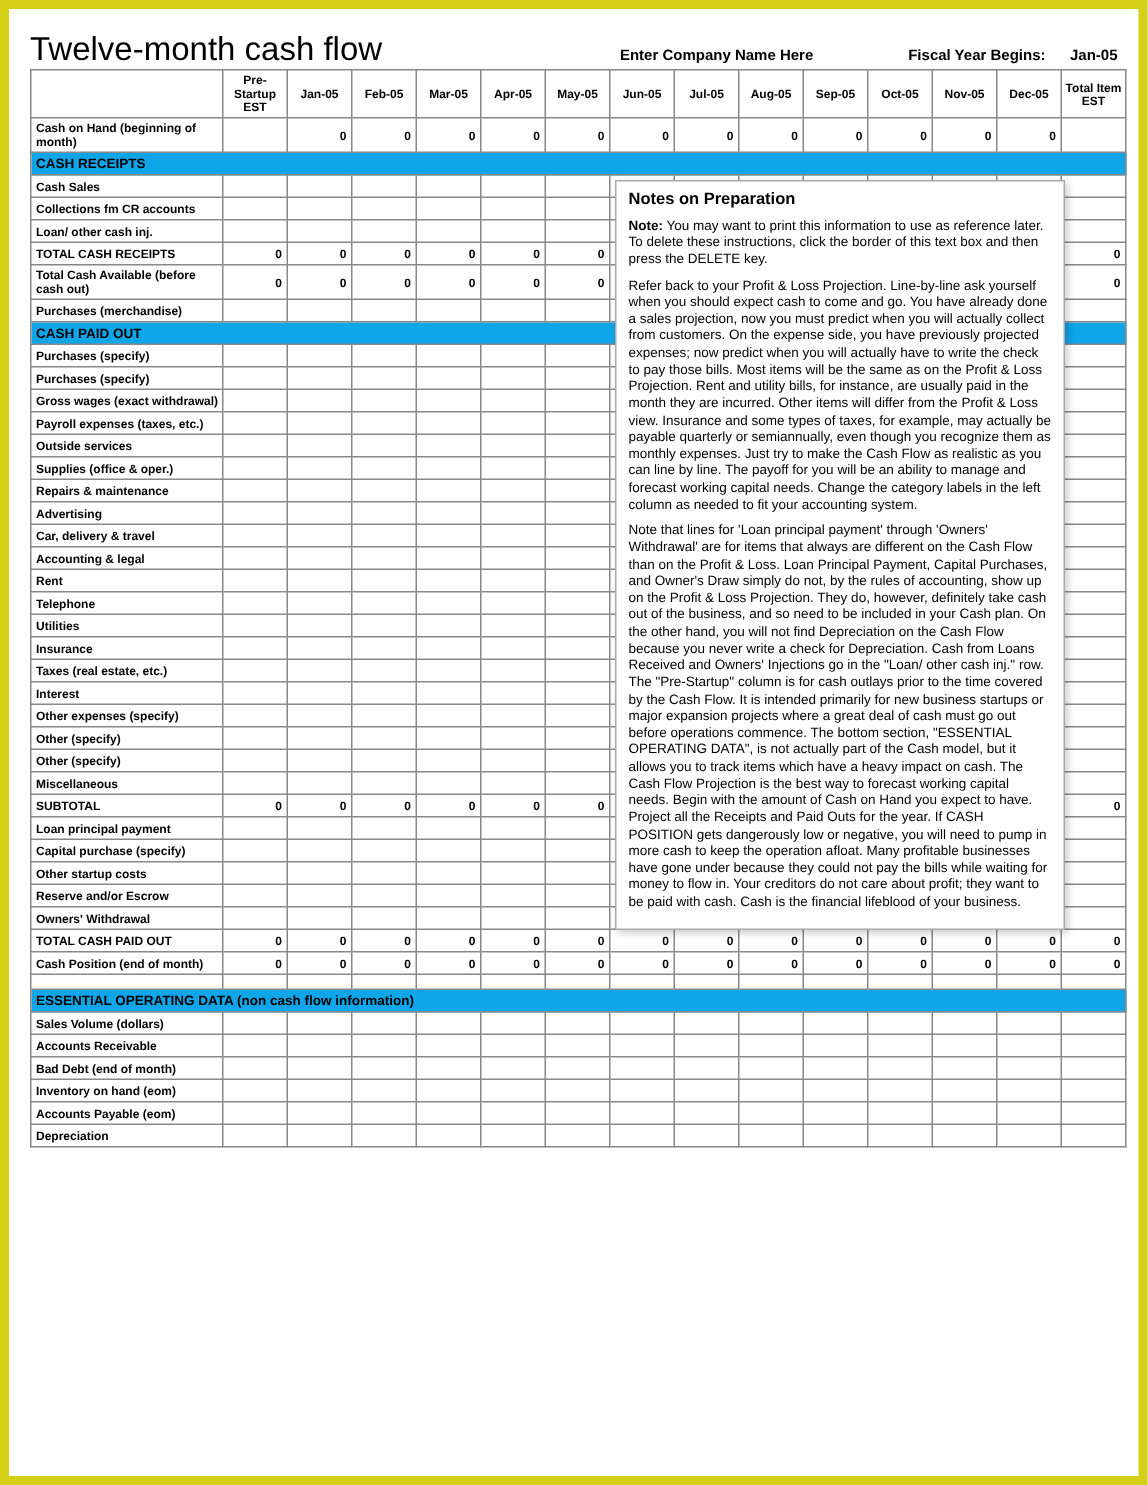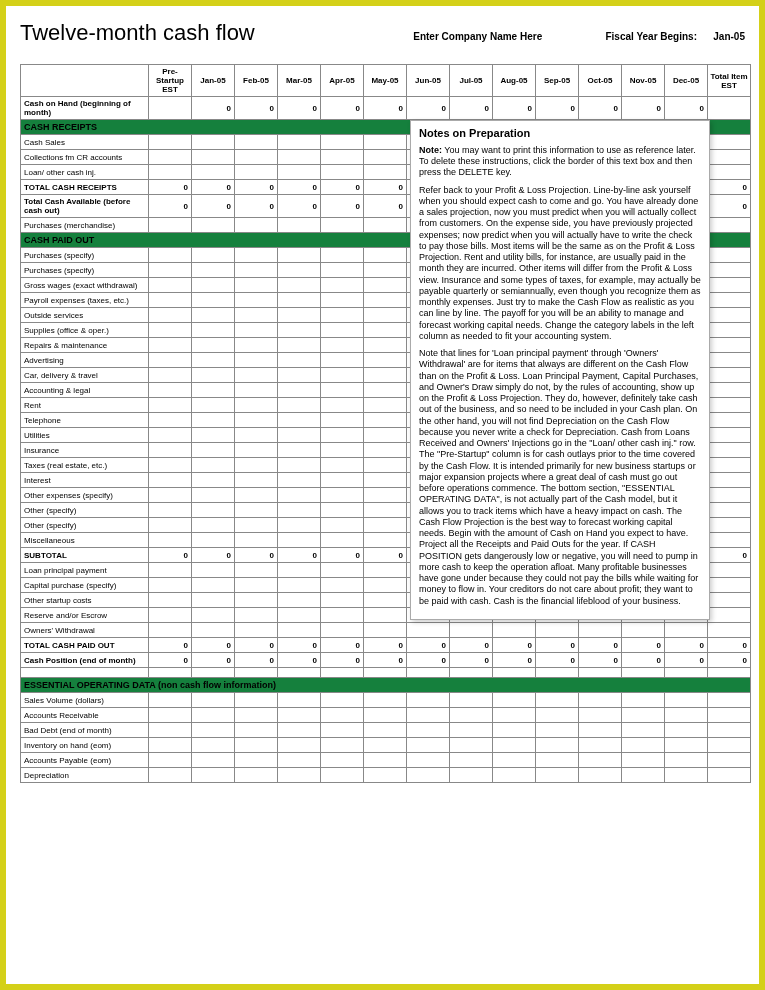--- a/index.html
+++ b/index.html
@@ -12,21 +12,21 @@
     border: 6px solid #d4d018;
     overflow: hidden;
   }
   .page {
     padding: 14px 14px 0 14px;
     position: relative;
   }
   .title-row {
     display: flex;
     align-items: baseline;
-    margin-bottom: 18px;
+    margin-bottom: 0;
     gap: 8px;
   }
   h1 {
     font-size: 22px;
     font-weight: normal;
     color: #000;
     flex: 0 0 330px;
   }
   .company {
     font-size: 10px;
@@ -60,24 +60,25 @@
   th {
     font-weight: bold;
     text-align: center;
     background: #fff;
     height: 22px;
   }
   .label-col {
     width: 128px;
     text-align: left;
     padding-left: 3px;
+    font-weight: bold;
   }
   td.num { text-align: right; padding-right: 3px; }
   .section {
-    background: #15803d;
+    background: #0ea5e9;
     font-weight: bold;
     text-align: left;
     padding-left: 3px;
     font-size: 9px;
   }
   .bold-row td { font-weight: bold; }
   .tall td { height: 22px; }
   .spacer-row td { border-left:1px solid #888; border-right:1px solid #888; border-top:none; border-bottom:none; height:10px; }
   .notes {
     position: absolute;

